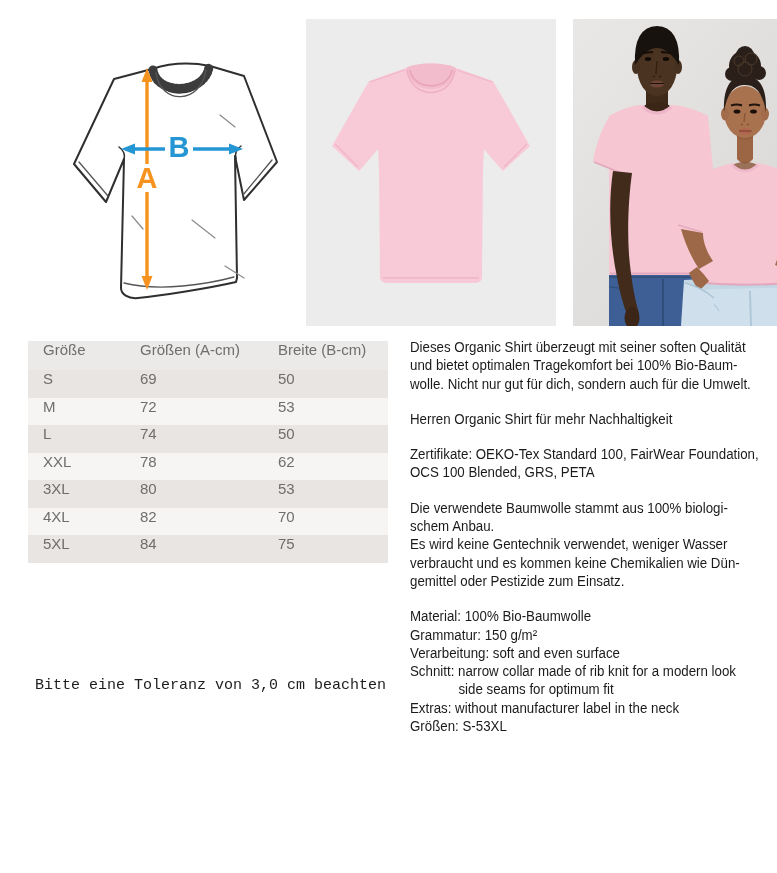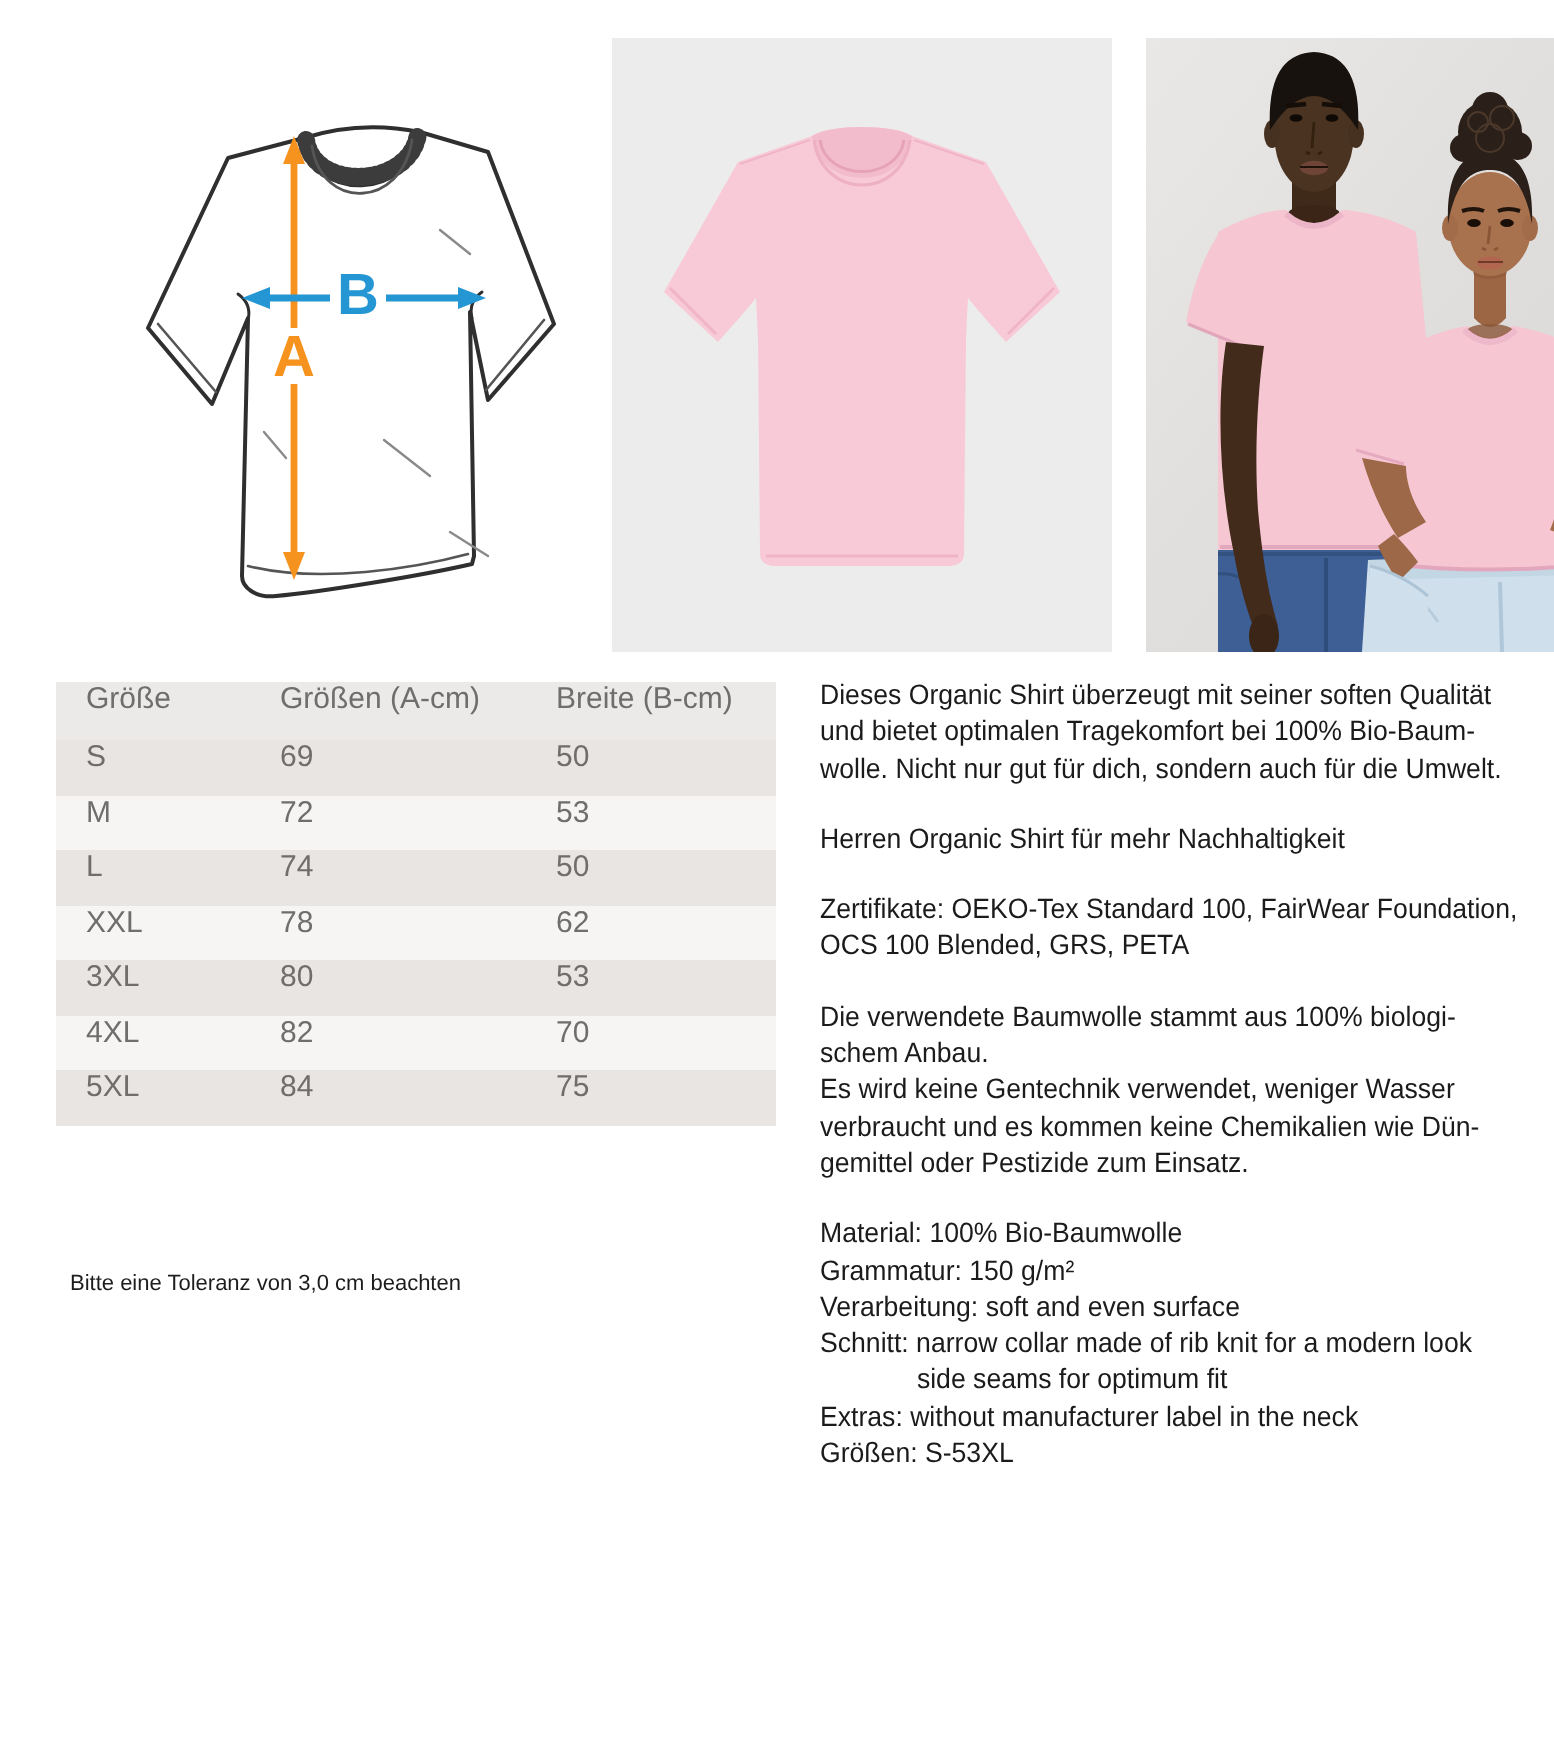--- a/index.html
+++ b/index.html
@@ -19,21 +19,21 @@
   .size-table{position:absolute;left:28px;top:341px;width:360px;
     font-size:15px;color:#6f6e6c;}
   .t-row{display:flex;align-items:flex-start;height:27.5px;}
   .t-row:nth-child(odd){background:#f6f5f4;}
   .t-row:nth-child(even){background:#e8e5e2;}
   .t-row.head{background:#eceae8;height:29px;}
   .c1{width:112px;padding-left:15px;box-sizing:border-box;}
   .c2{width:138px;}
   .c3{flex:1;}
 
-  .tolerance{position:absolute;left:35px;top:625px;font-size:11px;color:#1d1d1d;}
+  .tolerance{position:absolute;left:35px;top:662px;font-size:15px;color:#1d1d1d;font-family:Liberation Mono, monospace;}
 
   
   .description{position:absolute;left:410px;top:338px;width:370px;
     font-size:14px;line-height:18.3px;color:#1b1b1b;
     transform:scaleX(0.95);transform-origin:left top;}
   .description .para{margin:0 0 17px 0;}
   .description .line{white-space:nowrap;}
   .description .indent{padding-left:51px;}
 </style>
 </head>

